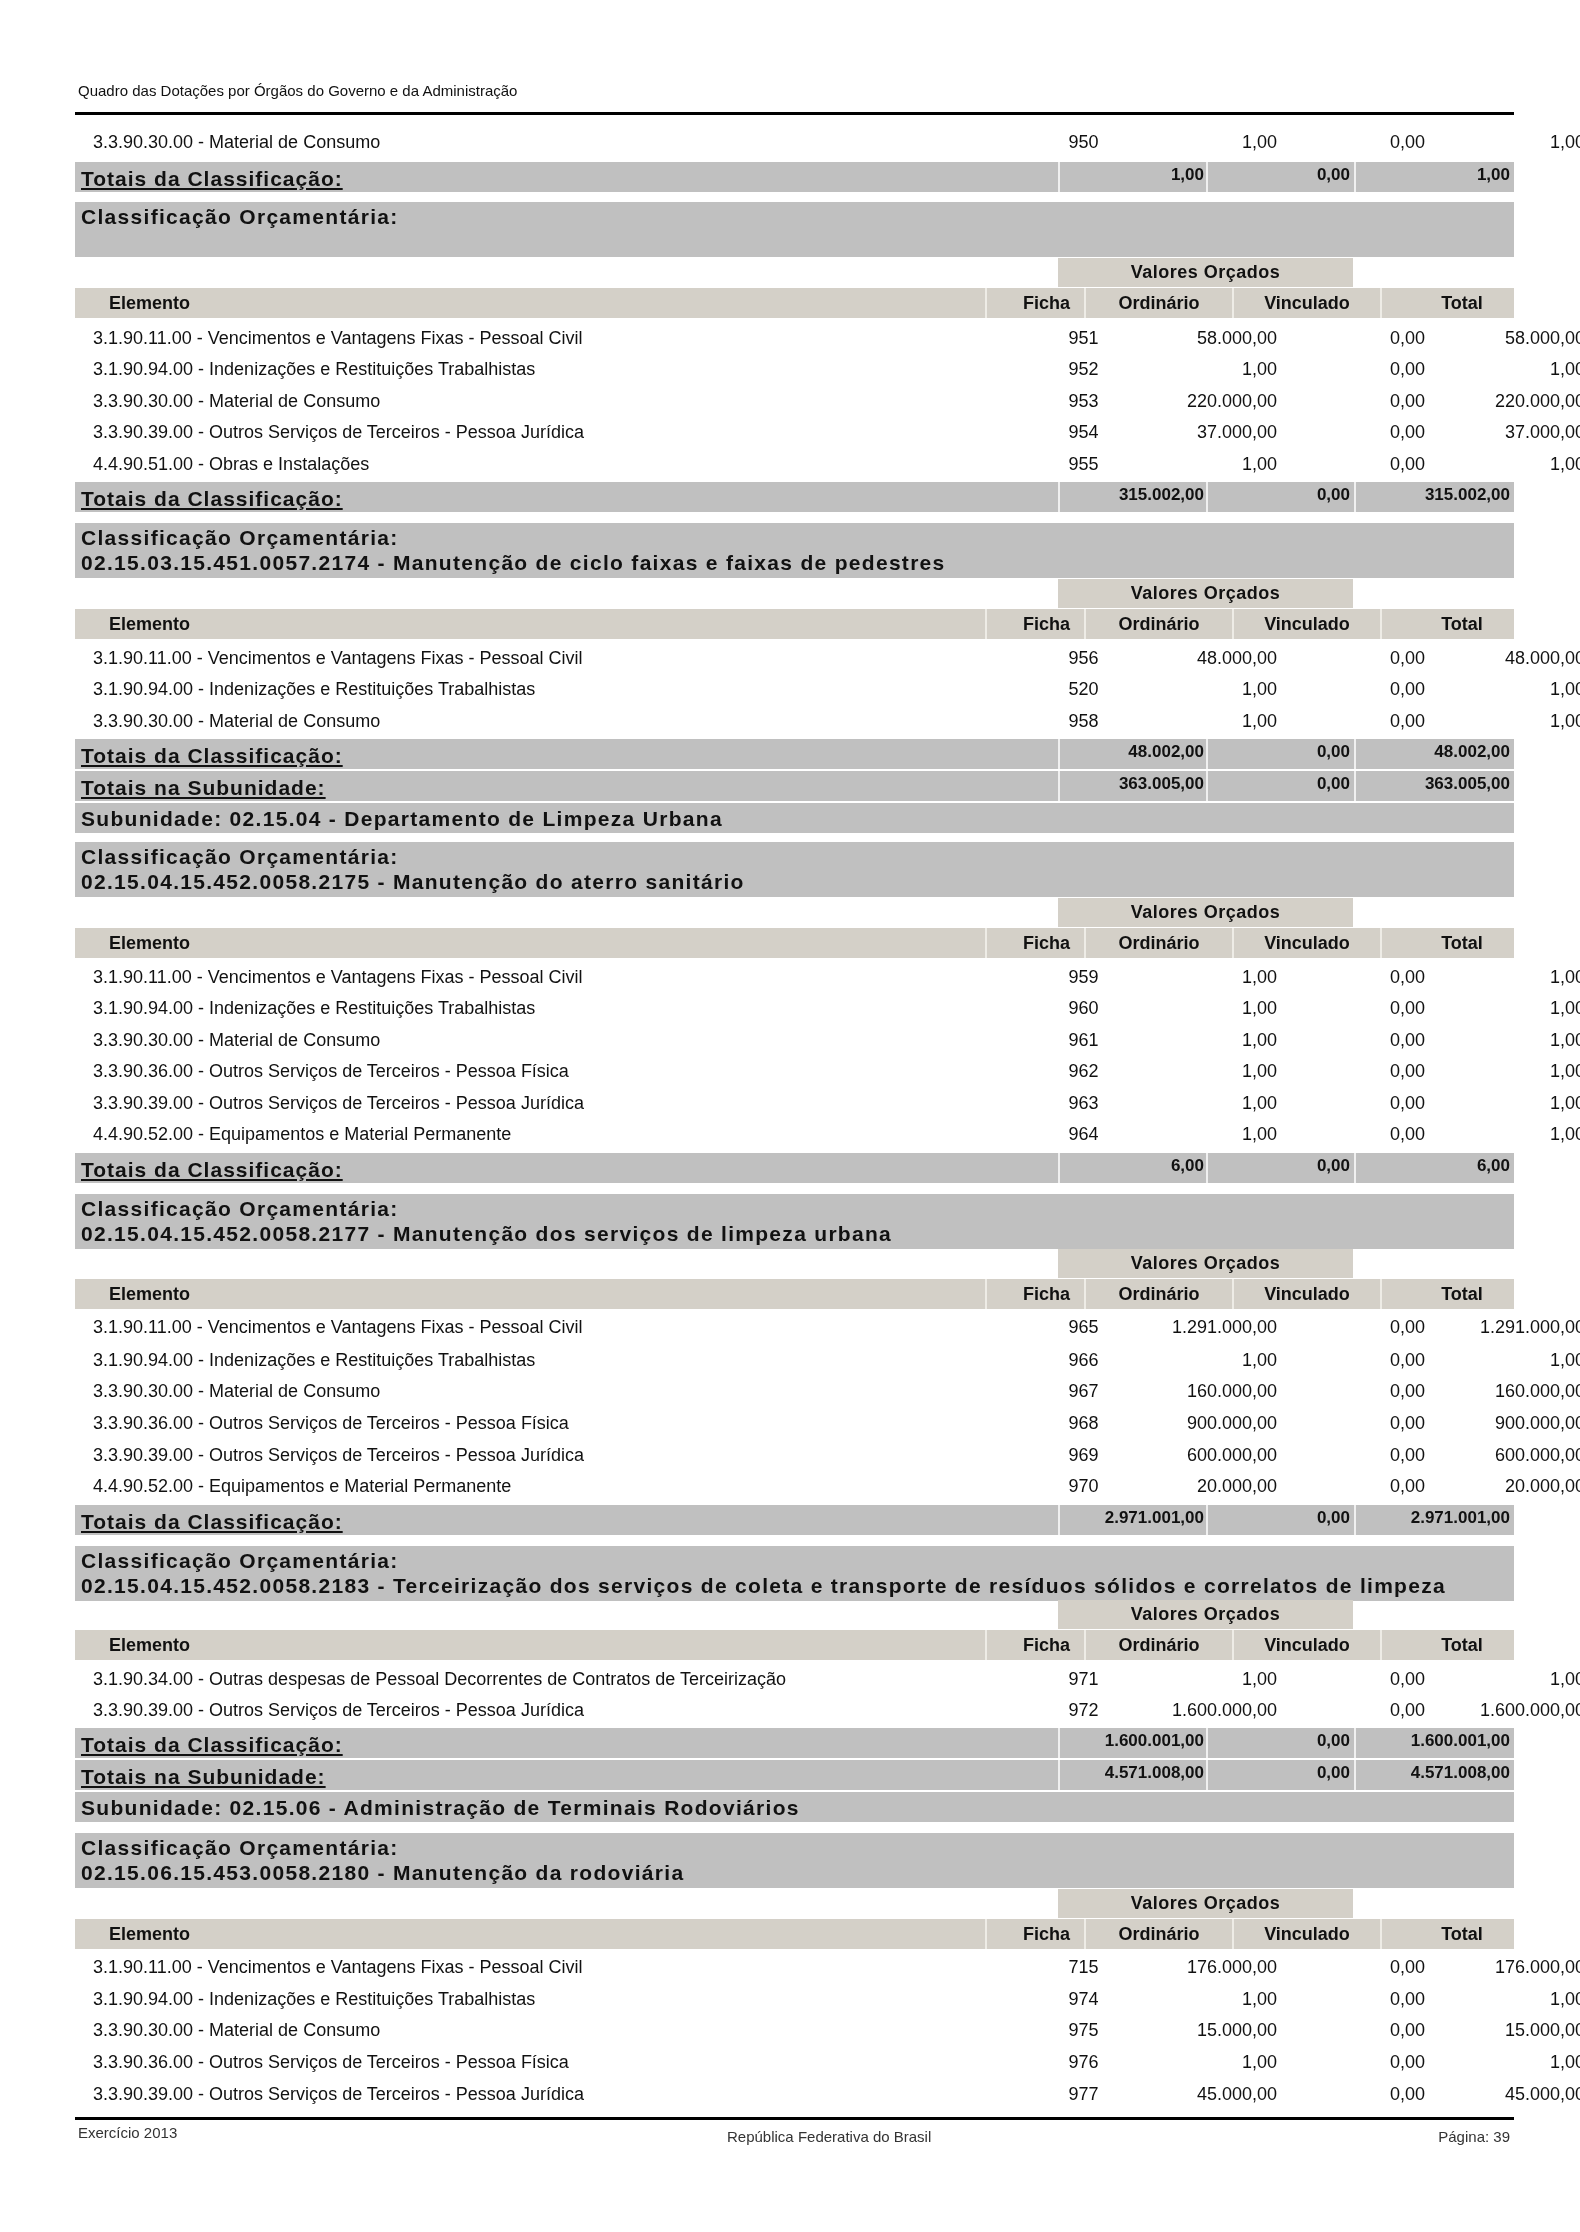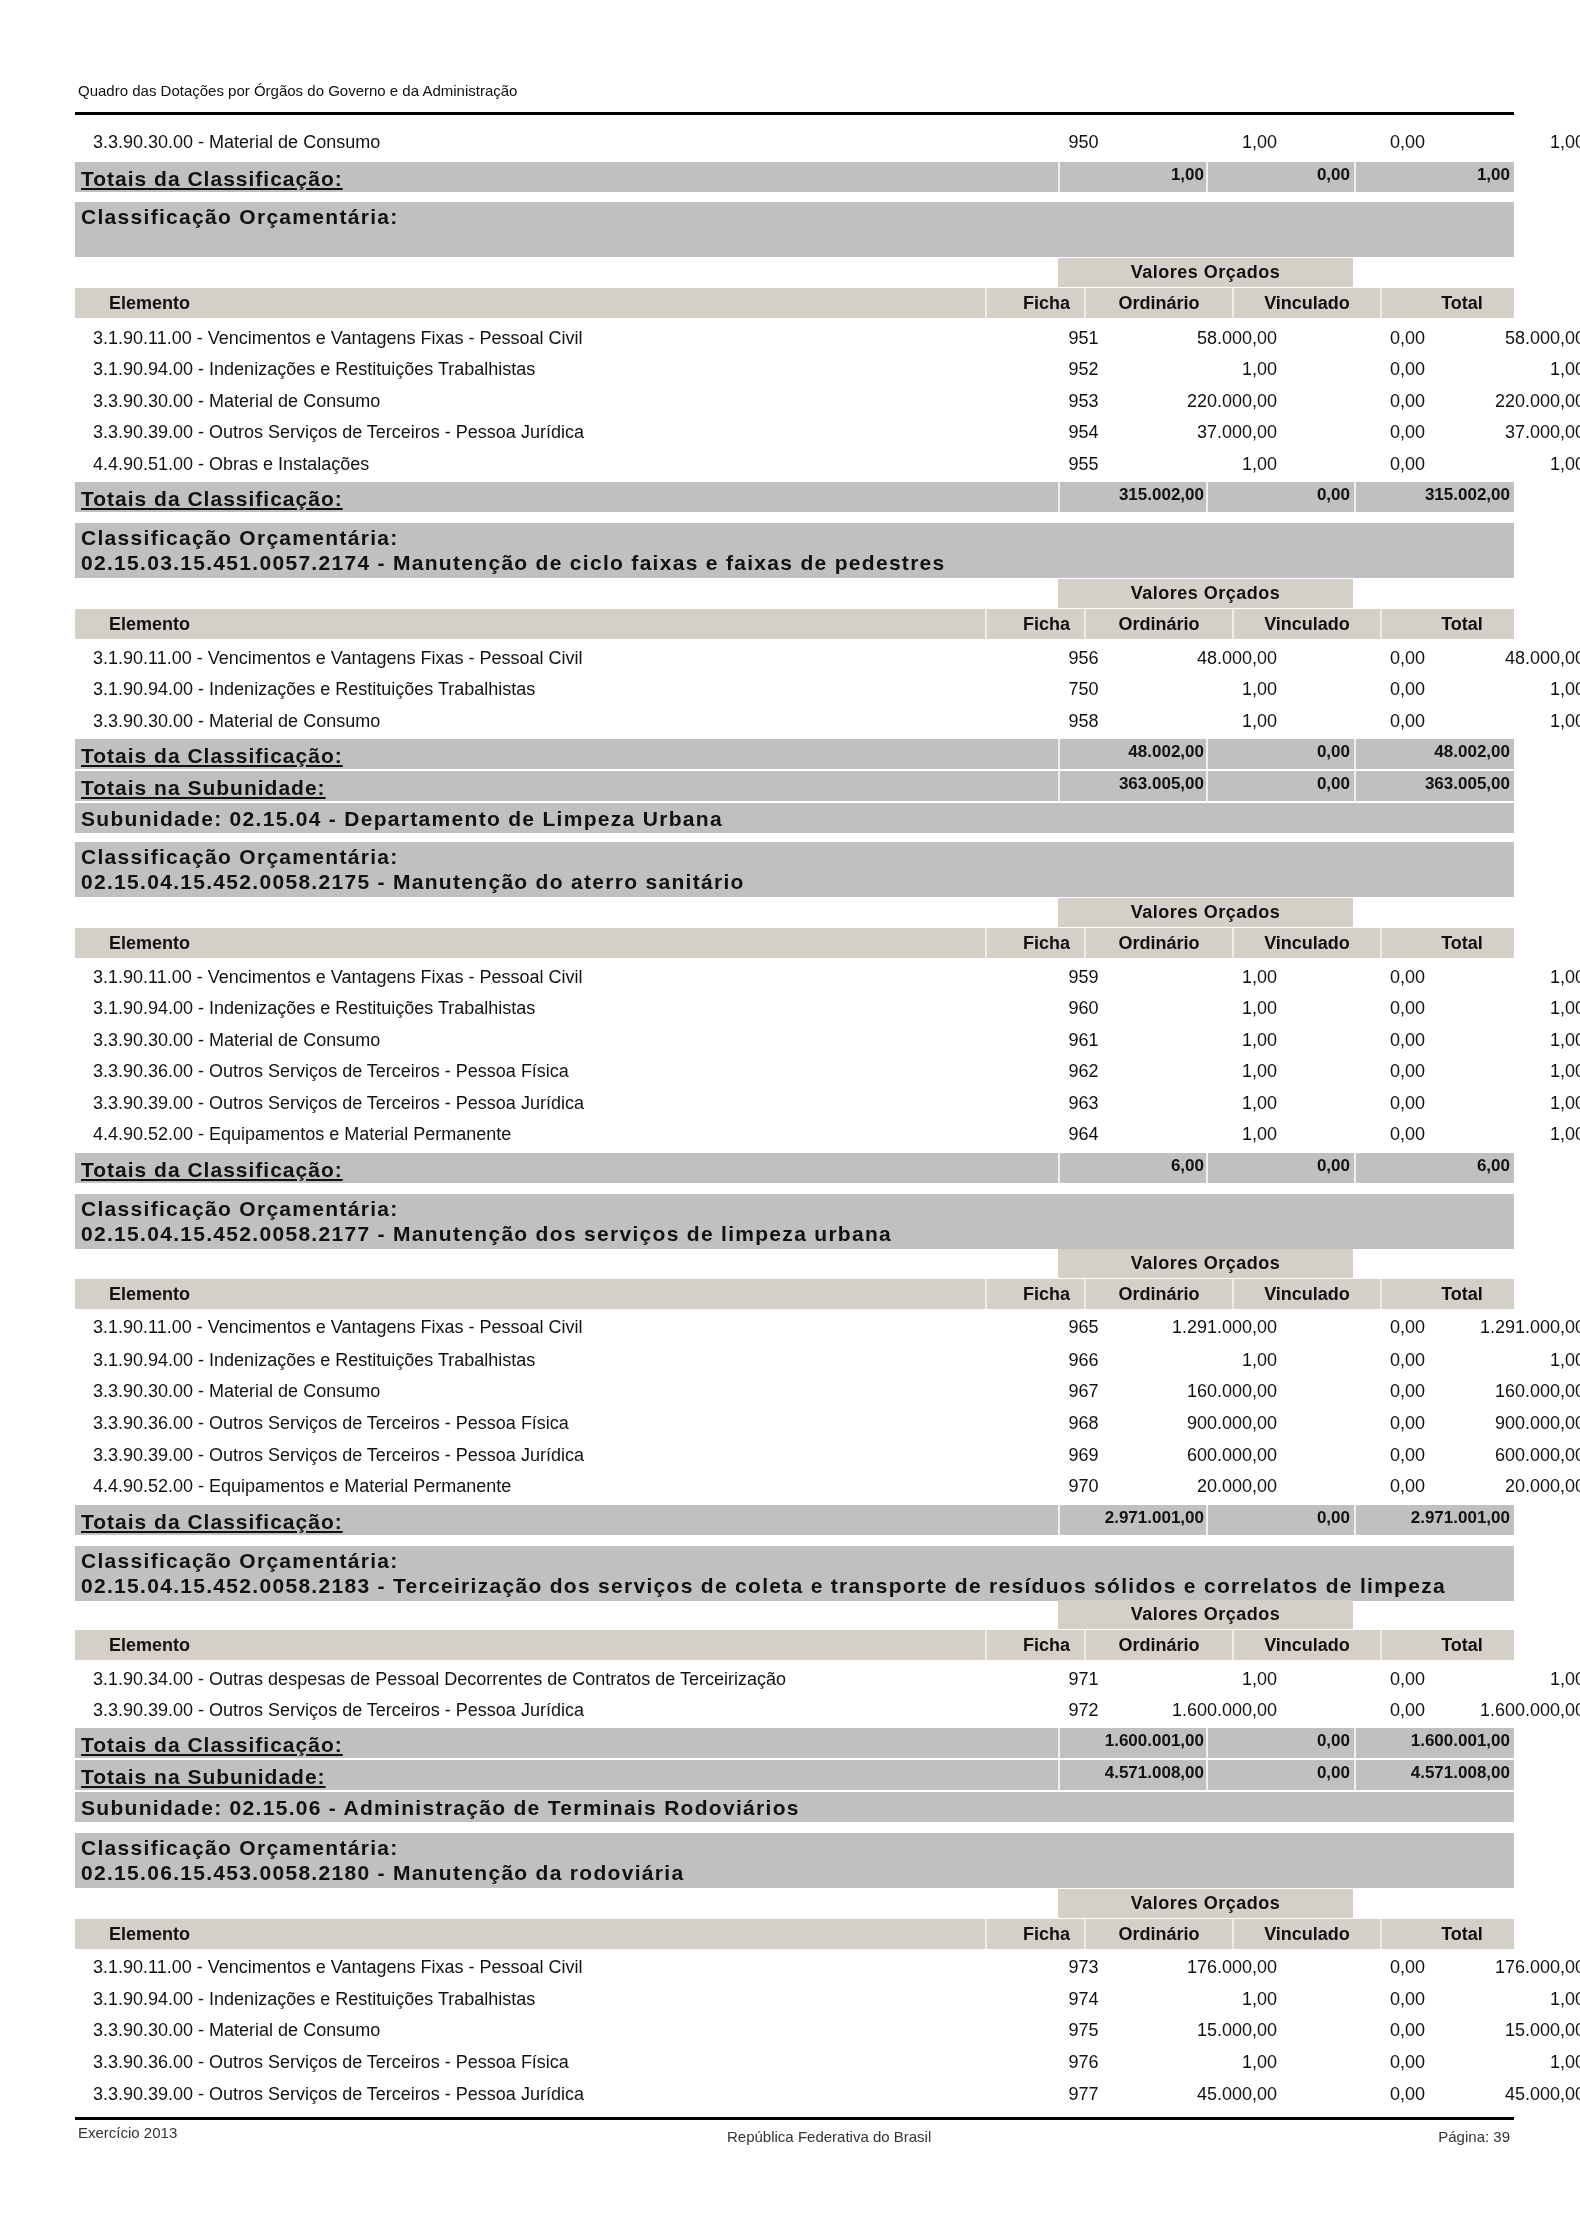--- a/index.html
+++ b/index.html
@@ -130,21 +130,21 @@
   </div>
 <div class="row" style="top: 644px;">
     <div class="el"><span>3.1.90.11.00 - Vencimentos e Vantagens Fixas - Pessoal Civil</span></div>
     <div class="fi"><span>956</span></div>
     <div class="c1"><span>48.000,00</span></div>
     <div class="c2"><span>0,00</span></div>
     <div class="c3"><span>48.000,00</span></div>
   </div>
 <div class="row" style="top: 675px;">
     <div class="el"><span>3.1.90.94.00 - Indenizações e Restituições Trabalhistas</span></div>
-    <div class="fi"><span>750</span></div>
+    <div class="fi"><span>520</span></div>
     <div class="c1"><span>1,00</span></div>
     <div class="c2"><span>0,00</span></div>
     <div class="c3"><span>1,00</span></div>
   </div>
 <div class="row" style="top: 707px;">
     <div class="el"><span>3.3.90.30.00 - Material de Consumo</span></div>
     <div class="fi"><span>958</span></div>
     <div class="c1"><span>1,00</span></div>
     <div class="c2"><span>0,00</span></div>
     <div class="c3"><span>1,00</span></div>
@@ -332,21 +332,21 @@
 <div class="valores" style="top: 1889px;">Valores Orçados</div>
 <div class="colhdr" style="top: 1919px;">
     <div class="h-el">Elemento</div>
     <div class="h-fi">Ficha</div>
     <div class="h-c1">Ordinário</div>
     <div class="h-c2">Vinculado</div>
     <div class="h-c3">Total</div>
   </div>
 <div class="row" style="top: 1953px;">
     <div class="el"><span>3.1.90.11.00 - Vencimentos e Vantagens Fixas - Pessoal Civil</span></div>
-    <div class="fi"><span>973</span></div>
+    <div class="fi"><span>715</span></div>
     <div class="c1"><span>176.000,00</span></div>
     <div class="c2"><span>0,00</span></div>
     <div class="c3"><span>176.000,00</span></div>
   </div>
 <div class="row" style="top: 1985px;">
     <div class="el"><span>3.1.90.94.00 - Indenizações e Restituições Trabalhistas</span></div>
     <div class="fi"><span>974</span></div>
     <div class="c1"><span>1,00</span></div>
     <div class="c2"><span>0,00</span></div>
     <div class="c3"><span>1,00</span></div>

